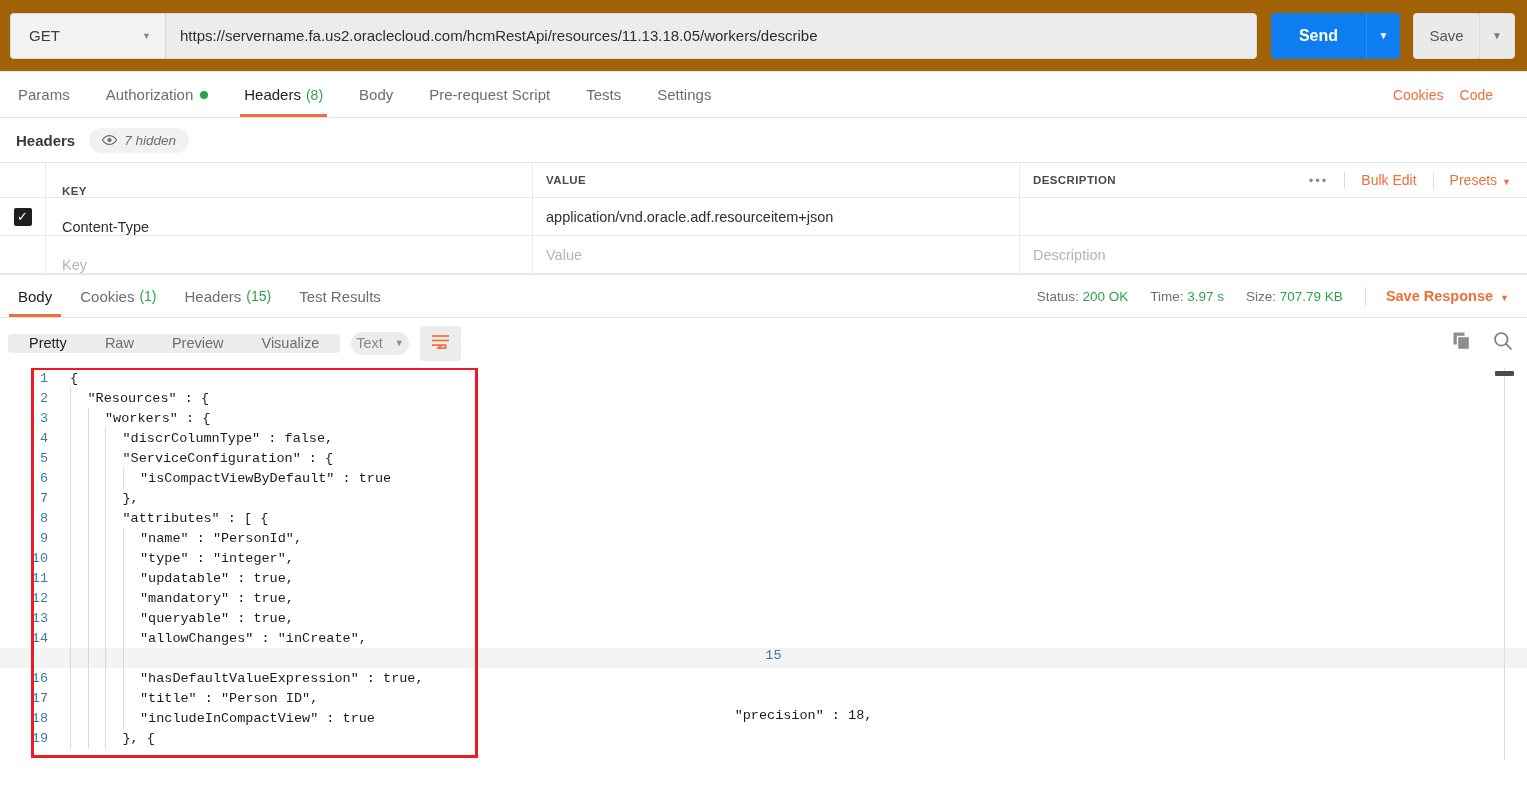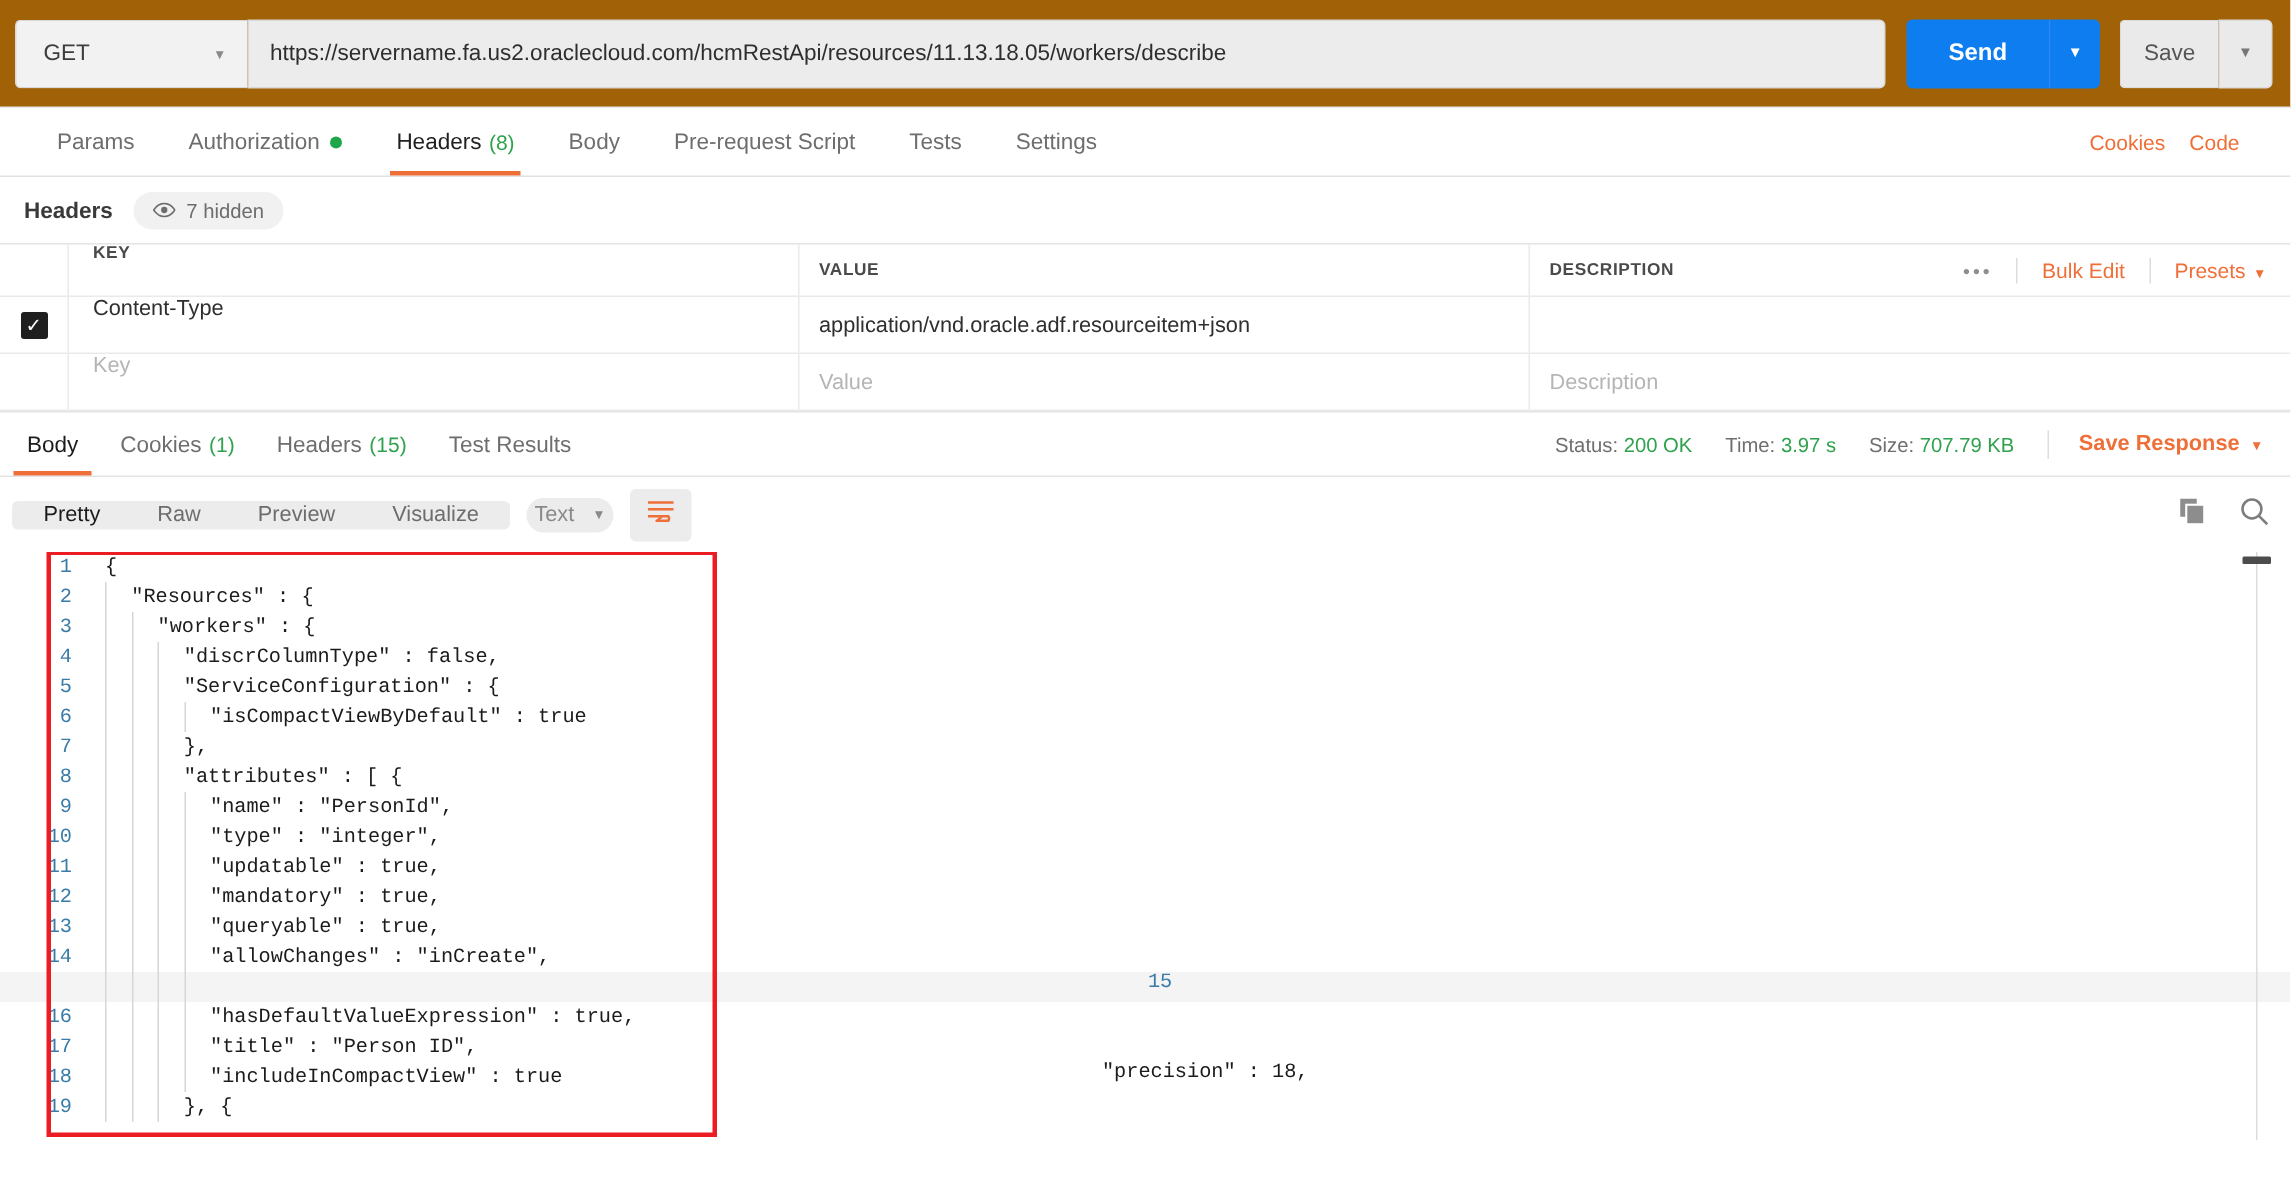--- a/index.html
+++ b/index.html
@@ -71,21 +71,21 @@
     border-radius: 0 4px 4px 0; cursor: pointer;
   }
 
   
   .req-tabs {
     display: flex; align-items: stretch;
     height: 46px; padding: 0 10px 0 0;
     border-bottom: 1px solid #e2e2e2;
     background: #fff;
   }
-  .req-tabs-left { display: flex; align-items: stretch; margin-left: 20px; }
+  .req-tabs-left { display: flex; align-items: stretch; }
   .rtab {
     display: flex; align-items: center; gap: 5px;
     padding: 0 18px; font-size: 15px; color: #6e6e6e;
     cursor: pointer; position: relative;
   }
   .rtab.active { color: #212121; }
   .rtab.active::after {
     content: ""; position: absolute; left: 14px; right: 14px; bottom: 0;
     height: 3px; background: #ef6f39;
   }
@@ -104,36 +104,37 @@
   .headers-sub {
     display: flex; align-items: center; gap: 14px;
     height: 44px; padding: 0 16px;
   }
   .headers-sub .lbl { font-size: 15px; color: #3a3a3a; font-weight: bold; }
   .hidden-pill {
     display: flex; align-items: center; gap: 7px;
     background: #f1f1f1; border-radius: 13px;
     padding: 5px 13px; font-size: 13.5px; color: #6d6d6d;
     cursor: pointer;
+    font-style: italic;
   }
   .eye {
     width: 15px; height: 10px; position: relative; display: inline-block;
   }
   .eye svg { display: block; }
 
   
   .htable { width: 100%; border-top: 1px solid #e4e4e4; }
   .hrow { display: flex; height: 38px; align-items: stretch; border-bottom: 1px solid #eaeaea; }
   .hrow.head { height: 35px; }
   .cell-check {
     width: 46px; flex: 0 0 46px;
     display: flex; align-items: center; justify-content: center;
     border-right: 1px solid #eaeaea;
   }
-  .cell-key   { flex: 0 0 487px; display: flex; align-items: flex-start; padding-left: 16px; border-right: 1px solid #eaeaea; }
+  .cell-key   { flex: 0 0 487px; display: flex; align-items: flex-end; padding-left: 16px; border-right: 1px solid #eaeaea; }
   .cell-val   { flex: 0 0 487px; display: flex; align-items: center; padding-left: 13px; border-right: 1px solid #eaeaea; }
   .cell-desc  { flex: 1;          display: flex; align-items: center; padding-left: 13px; }
   .col-head { font-size: 11.5px; font-weight: bold; color: #4a4a4a; letter-spacing: .4px; }
   .cellval { font-size: 14.5px; color: #2f2f2f; }
   .placeholder { font-size: 14.5px; color: #b5b5b5; }
   .chk {
     width: 18px; height: 18px; background: #1f1f1f; border-radius: 2px;
     display: flex; align-items: center; justify-content: center;
     color: #fff; font-size: 13px; line-height: 1; cursor: pointer;
   }

